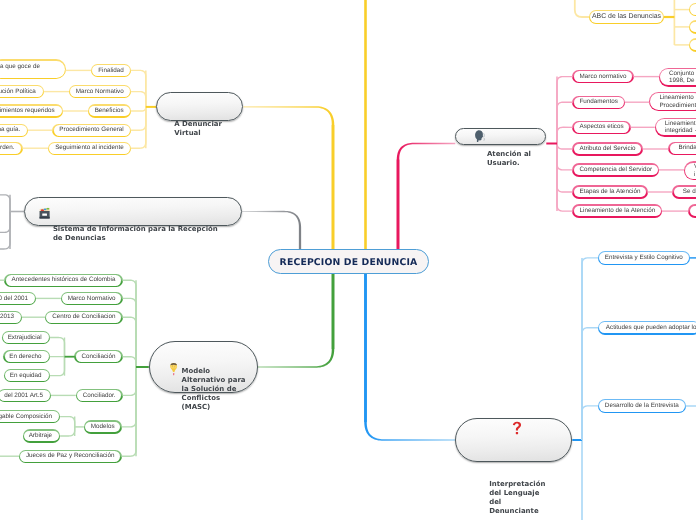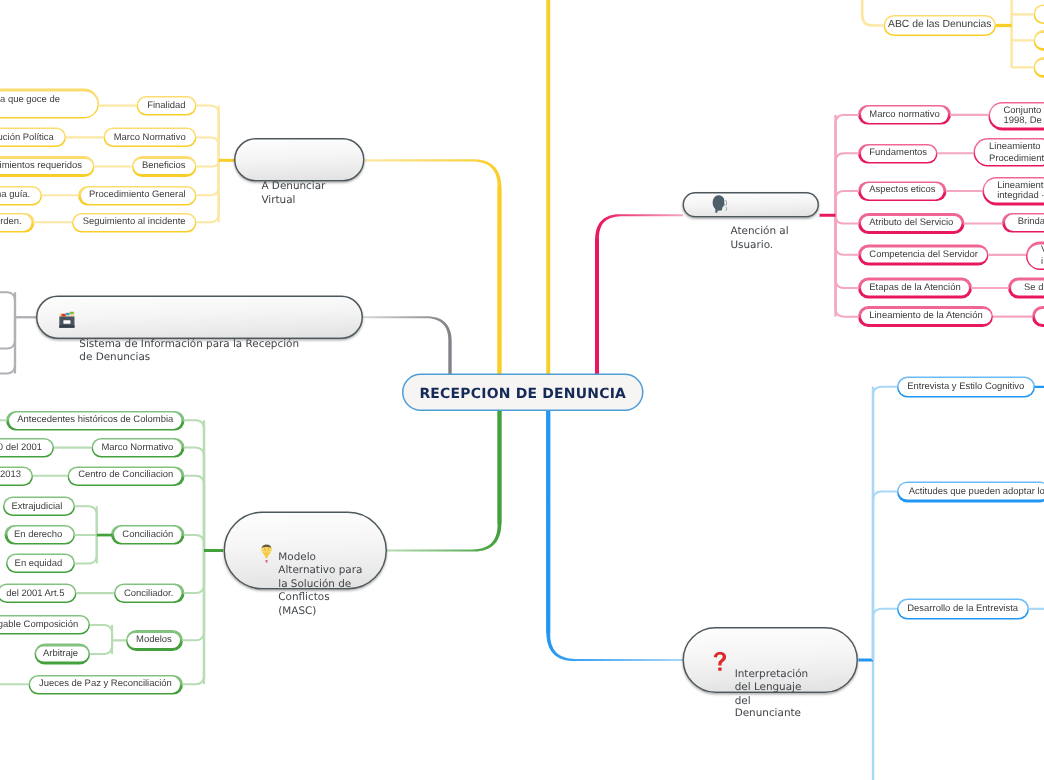--- a/index.html
+++ b/index.html
@@ -25,21 +25,21 @@
 .leaf.argt{justify-content:flex-end;}
 .leaf.argt>span{text-align:left;}
 
 .branch{position:absolute;box-sizing:border-box;border-radius:60px;
   border:1.25px solid #4e585c;
   background:linear-gradient(178deg,#fdfdfd 0%,#f6f6f6 40%,#ececec 72%,#e1e1e1 100%);
   box-shadow:0 1px 1.6px rgba(0,0,0,0.32);
   display:flex;align-items:center;}
 .branch .bico{flex:0 0 auto;display:flex;align-items:center;justify-content:center;}
 .branch .btxt{font-family:"DejaVu Sans",sans-serif;font-size:6.95px;
-  line-height:8.9px;font-weight:normal;color:#40454a;
+  line-height:8.9px;font-weight:bold;color:#40454a;
   letter-spacing:0px;white-space:pre-line;margin-top:45px;}
 
 #center{position:absolute;box-sizing:border-box;border-radius:40px;
   border:1.7px solid #4e9ed6;background:#f7f4f4;
   display:flex;align-items:center;justify-content:center;}
 #center>span{font-family:"DejaVu Sans",sans-serif;font-size:9.3px;
   font-weight:bold;color:#142a57;letter-spacing:0.15px;
   position:relative;top:0.6px;}
 </style>
 </head>
@@ -343,21 +343,21 @@
           <rect x="6.6" y="17.2" width="2.8" height="1.9" fill="#eef0f2"></rect>
           <path d="M6.7 19.1 L9.3 19.1 L8.7 22.4 L7.3 22.4 Z" fill="#e8607f"></path>
         </svg>
       </span>
       <span class="btxt">Modelo
 Alternativo para
 la Solución de
 Conflictos
 (MASC)</span>
     </div>
-    <div class="branch" style="left: 455.3px; top: 418px; width: 117px; height: 44px; padding-left: 13px; padding-right: 6px;">
+    <div class="branch" style="left: 455.3px; top: 418px; width: 117px; height: 44px; padding-left: 13px; padding-right: 6px; flex-direction: column;">
       <span class="bico" style="width: 20.5px; transform: translateY(2px);">
         <svg width="12" height="16" viewBox="0 0 12 16">
           <path d="M6.05 0.7 C3.6 0.7 2.0 2.1 1.85 4.05 L3.95 4.25 C4.1 3.0 4.85 2.4 5.95 2.4 C7.05 2.4 7.75 3.0 7.75 3.9 C7.75 4.7 7.35 5.2 6.45 5.85 C5.25 6.7 4.85 7.45 4.9 8.9 L4.92 9.6 L7.0 9.6 L7.0 9.05 C7.0 8.1 7.35 7.6 8.3 6.95 C9.45 6.15 10.05 5.25 10.05 3.85 C10.05 1.95 8.45 0.7 6.05 0.7 Z" fill="#dd2b2b"></path>
           <rect x="4.8" y="11.0" width="2.3" height="2.2" rx="0.35" fill="#dd2b2b"></rect>
         </svg>
       </span>
       <span class="btxt">Interpretación
 del Lenguaje
 del
 Denunciante</span>

